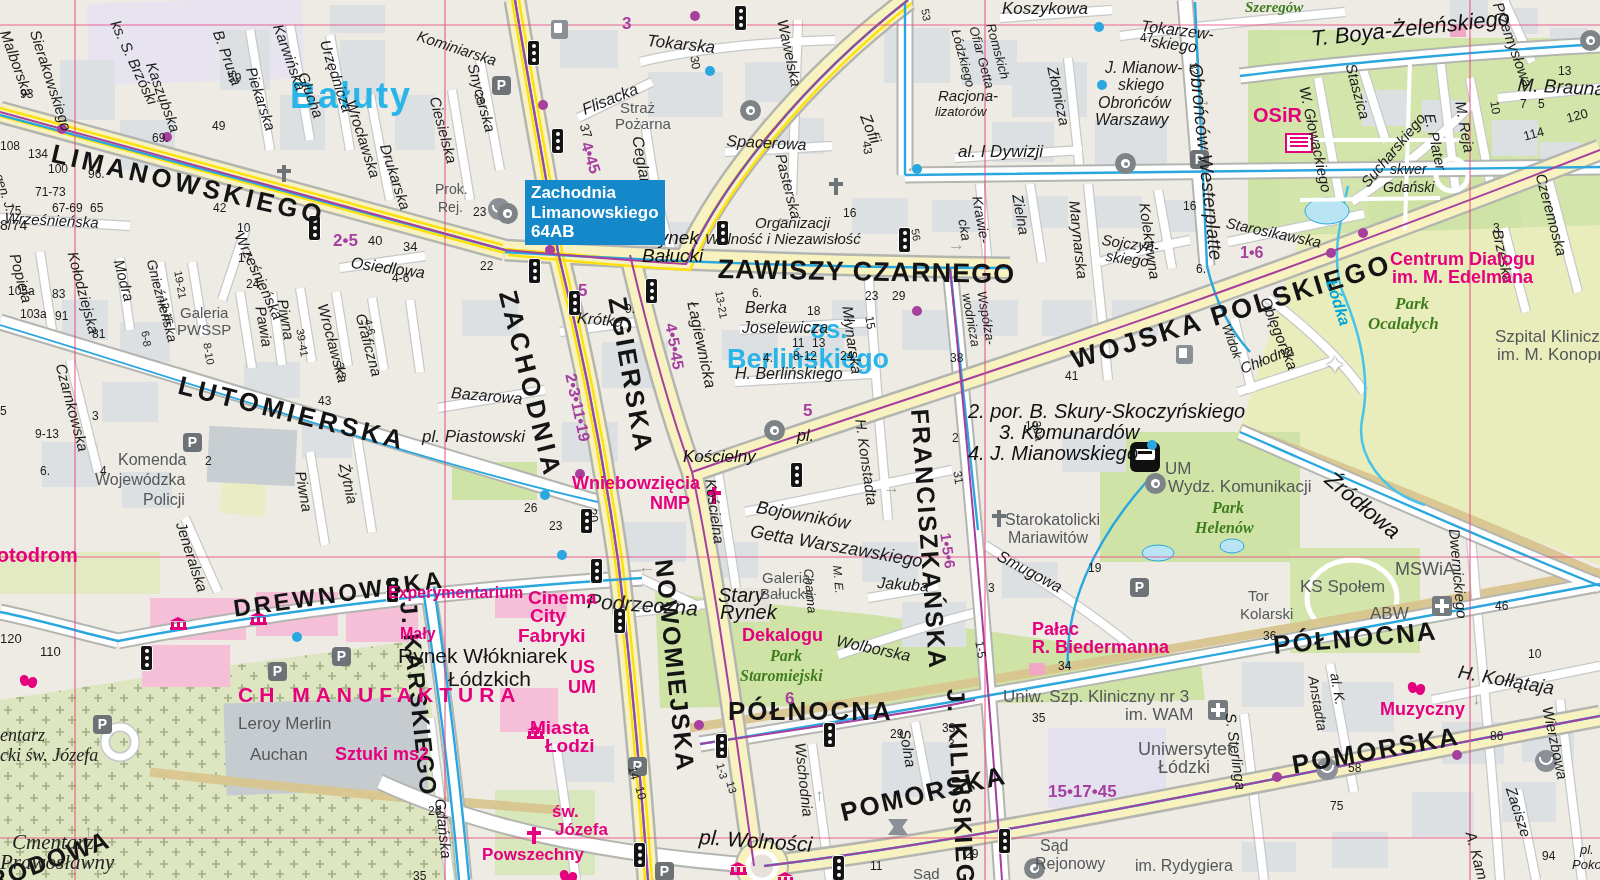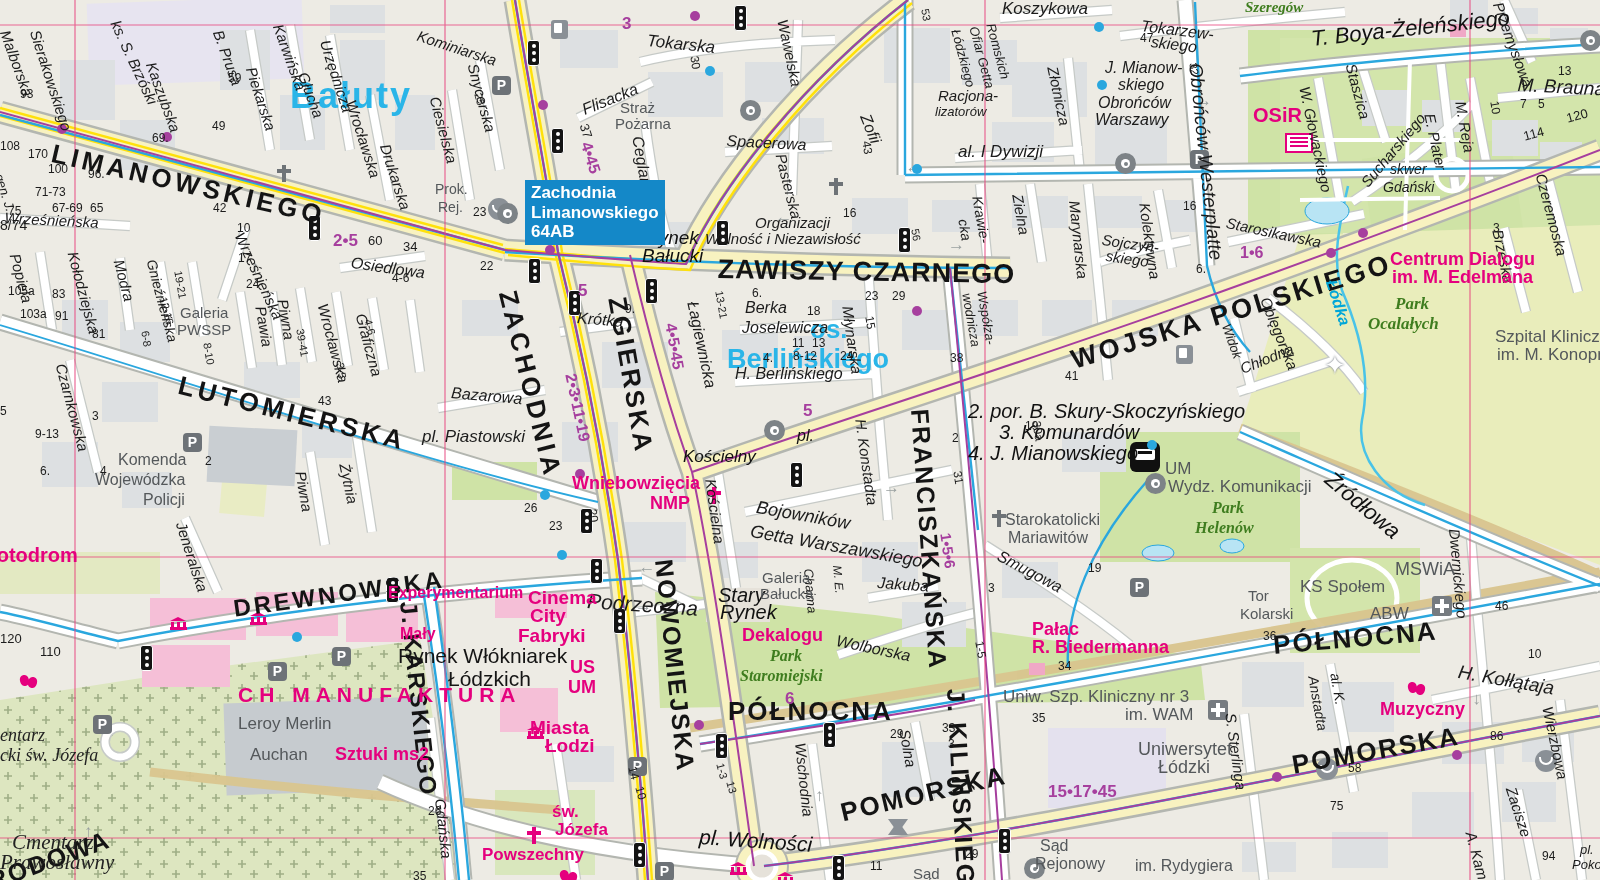--- a/index.html
+++ b/index.html
@@ -738,21 +738,21 @@
       <div class="lb c-tram" style="left: 593px; top: 140px; font-size: 16px; transform: rotate(72deg);">4•45</div>
       <div class="lb c-tram" style="left: 578px; top: 282px; font-size: 17px;">5</div>
       <div class="lb c-tram" style="left: 803px; top: 402px; font-size: 17px;">5</div>
       <div class="lb c-tram" style="left: 578px; top: 372px; font-size: 16px; transform: rotate(78deg);">2•3•11•19</div>
       <div class="lb c-tram" style="left: 678px; top: 322px; font-size: 16px; transform: rotate(80deg);">4•5•45</div>
       <div class="lb c-tram" style="left: 1240px; top: 245px; font-size: 16px;">1•6</div>
       <div class="lb c-tram" style="left: 953px; top: 532px; font-size: 15px; transform: rotate(82deg);">1•5•6</div>
       <div class="lb c-tram" style="left: 1048px; top: 783px; font-size: 17px;">15•17•45</div>
       <div class="lb c-tram" style="left: 785px; top: 690px; font-size: 17px;">6</div>
       <div class="lb c-num" style="left: 590px; top: 122px; font-size: 13px; transform: rotate(72deg);">37</div>
-      <div class="lb c-num" style="left: 368px; top: 234px; font-size: 13px;">60</div>
+      <div class="lb c-num" style="left: 368px; top: 234px; font-size: 13px;">40</div>
       <div class="lb c-num" style="left: 403px; top: 240px; font-size: 13px;">34</div>
       <div class="lb c-num" style="left: 843px; top: 207px; font-size: 12px;">16</div>
       <div class="lb c-num" style="left: 920px; top: 228px; font-size: 11px; transform: rotate(80deg);">56</div>
       <div class="lb c-num" style="left: 865px; top: 290px; font-size: 12px;">23</div>
       <div class="lb c-num" style="left: 892px; top: 290px; font-size: 12px;">29</div>
       <div class="lb c-num" style="left: 875px; top: 315px; font-size: 12px; transform: rotate(80deg);">15</div>
       <div class="lb c-num" style="left: 807px; top: 305px; font-size: 12px;">18</div>
       <div class="lb c-num" style="left: 792px; top: 337px; font-size: 12px;">11</div>
       <div class="lb c-num" style="left: 812px; top: 337px; font-size: 12px;">13</div>
       <div class="lb c-num" style="left: 763px; top: 352px; font-size: 12px;">4.</div>
@@ -790,21 +790,21 @@
       <div class="lb c-num" style="left: 483px; top: 92px; font-size: 11px; transform: rotate(75deg);">25</div>
       <div class="lb c-num" style="left: 930px; top: 8px; font-size: 11px; transform: rotate(80deg);">53</div>
       <div class="lb c-num" style="left: 1140px; top: 32px; font-size: 12px;">47</div>
       <div class="lb c-num" style="left: 1198px; top: 62px; font-size: 11px; transform: rotate(80deg);">32</div>
       <div class="lb c-num" style="left: 8px; top: 285px; font-size: 12px;">105a</div>
       <div class="lb c-num" style="left: 52px; top: 288px; font-size: 12px;">83</div>
       <div class="lb c-num" style="left: 20px; top: 308px; font-size: 12px;">103a</div>
       <div class="lb c-num" style="left: 55px; top: 310px; font-size: 12px;">91</div>
       <div class="lb c-num" style="left: 92px; top: 328px; font-size: 12px;">81</div>
       <div class="lb c-num" style="left: 20px; top: 88px; font-size: 12px;">93</div>
-      <div class="lb c-num" style="left: 28px; top: 148px; font-size: 12px;">170</div>
+      <div class="lb c-num" style="left: 28px; top: 148px; font-size: 12px;">134</div>
       <div class="lb c-num" style="left: 48px; top: 163px; font-size: 12px;">100</div>
       <div class="lb c-num" style="left: 88px; top: 168px; font-size: 12px;">96.</div>
       <div class="lb c-num" style="left: 0px; top: 140px; font-size: 12px;">108</div>
       <div class="lb c-num" style="left: 35px; top: 186px; font-size: 12px;">71-73</div>
       <div class="lb c-num" style="left: 8px; top: 205px; font-size: 12px;">75</div>
       <div class="lb c-num" style="left: 52px; top: 202px; font-size: 12px;">67-69</div>
       <div class="lb c-num" style="left: 90px; top: 202px; font-size: 12px;">65</div>
       <div class="lb c-num" style="left: 0px; top: 218px; font-size: 14px;">8/74</div>
       <div class="lb c-num" style="left: 228px; top: 72px; font-size: 12px;">59</div>
       <div class="lb c-num" style="left: 212px; top: 120px; font-size: 12px;">49</div>

